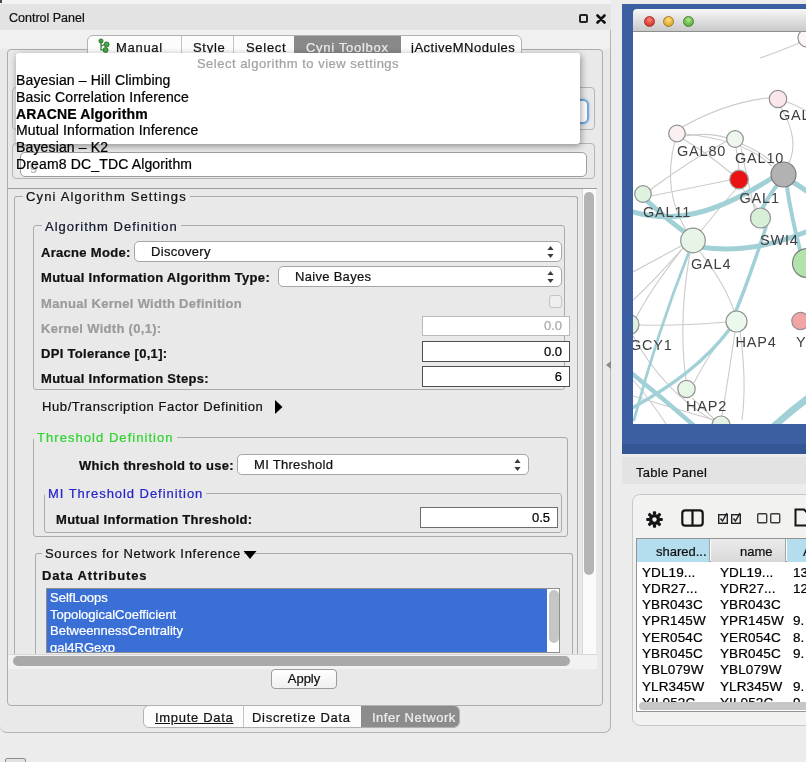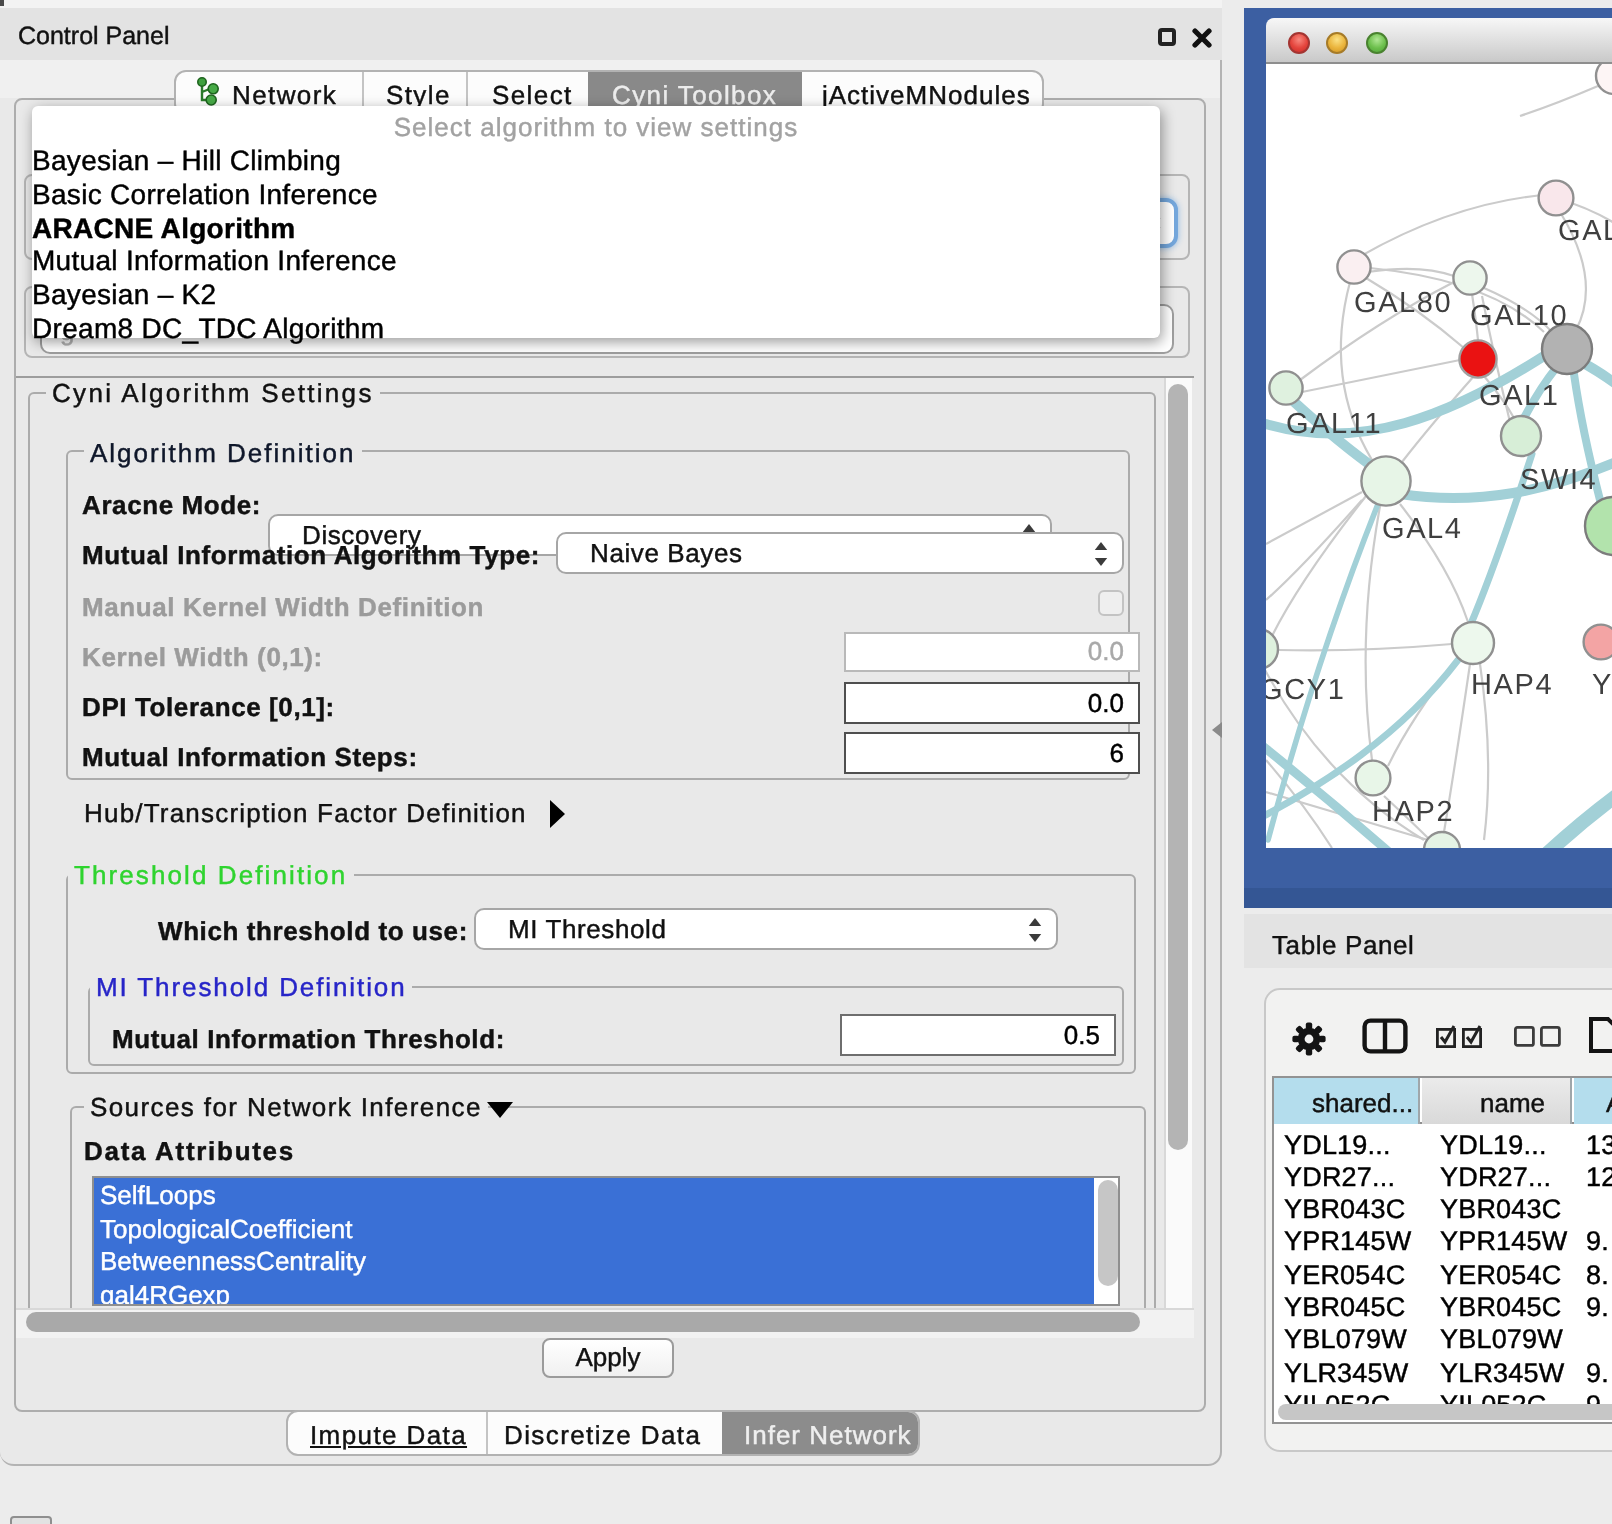--- a/index.html
+++ b/index.html
@@ -37,21 +37,21 @@
   <div class="abs" style="left:93px; top:0; width:1px; height:23px; background:#c4c4c4;"></div>
   <div class="abs" style="left:145px; top:0; width:1px; height:23px; background:#c4c4c4;"></div>
   <div class="abs" style="left:206px; top:0; width:107px; height:23px; background:#898989;"></div>
 </div>
 <svg class="abs" style="left:98px; top:38px;" width="13" height="16" viewBox="0 0 13 16">
   <path d="M3 3 L3 12 L7 12 M3 8 L8 6" stroke="#2b7a2b" stroke-width="1.2" fill="none"></path>
   <circle cx="3" cy="3" r="2.1" fill="#3fa03f" stroke="#1e641e" stroke-width="0.8"></circle>
   <circle cx="8.6" cy="6.4" r="2.5" fill="#46aa46" stroke="#1e641e" stroke-width="0.8"></circle>
   <circle cx="7.6" cy="12" r="2.5" fill="#46aa46" stroke="#1e641e" stroke-width="0.8"></circle>
 </svg>
-<div class="abs lbl" style="left:116px; top:40px; letter-spacing:0.7px;">Network</div>
+<div class="abs lbl" style="left:116px; top:40px; letter-spacing:0.7px;">Manual</div>
 <div class="abs lbl" style="left:193px; top:40px; letter-spacing:0.7px;">Style</div>
 <div class="abs lbl" style="left:246px; top:40px; letter-spacing:0.7px;">Select</div>
 <div class="abs" style="left:306px; top:40px; font-size:13px; color:#ededed; white-space:nowrap; letter-spacing:0.7px;">Cyni Toolbox</div>
 <div class="abs lbl" style="left:411px; top:40px; letter-spacing:0.5px;">jActiveMNodules</div>
 
 <div class="abs" style="left:12px; top:87px; width:583px; height:43px; border:1px solid #b5b5b5; border-radius:4px;"></div>
 <div class="abs" style="left:12px; top:143px; width:583px; height:36px; border:1px solid #b5b5b5; border-radius:4px;"></div>
 
 <div class="abs" style="left:566px; top:99px; width:23px; height:25px; background:#fff; border:2px solid #74a7dc; border-radius:6px; box-shadow:0 0 3px #8cb8e4;"></div>
 <svg class="abs" style="left:573px; top:105px;" width="8" height="13" viewBox="0 0 8 13">
@@ -64,21 +64,21 @@
 
 <div class="abs" style="left:8px; top:188px; width:589px; height:1px; background:#9d9d9d;"></div>
 
 <div class="abs fieldset" style="left:14px; top:196px; width:564px; height:473px; border-bottom:none; border-radius:3px 3px 0 0;"></div>
 <div class="abs flabel" style="left:23px; top:189px; color:#111; letter-spacing:1.15px;">Cyni Algorithm Settings</div>
 
 <div class="abs fieldset" style="left:33px; top:225px; width:532px; height:165px;"></div>
 <div class="abs flabel" style="left:42px; top:219px; color:#0f172a; letter-spacing:1.0px;">Algorithm Definition</div>
 
 <div class="abs lbl b" style="left:41px; top:245px;">Aracne Mode:</div>
-<div class="abs combo" style="left:134px; top:241px; width:392px; height:21px;margin-top:16px;">
+<div class="abs combo" style="left:134px; top:241px; width:428px; height:21px;">
     <span class="ctext">Discovery</span>
     <svg class="spin" viewBox="0 0 7 12" width="7" height="12">
       <path d="M3.5 0 L6.6 4 L0.4 4 Z" fill="#3b3b3b"></path>
       <path d="M3.5 12 L6.6 8 L0.4 8 Z" fill="#3b3b3b"></path>
     </svg>
   </div>
 <div class="abs lbl b" style="left:41px; top:270px;">Mutual Information Algorithm Type:</div>
 <div class="abs combo" style="left:278px; top:266px; width:284px; height:21px;">
     <span class="ctext">Naive Bayes</span>
     <svg class="spin" viewBox="0 0 7 12" width="7" height="12">
@@ -314,16 +314,16 @@
 8.
 9.
 &nbsp;
 9.
 9.</div>
     </div>
     <div class="abs" style="left:2px; top:162.5px; width:190px; height:8.5px; background:#c6c6c6; border-radius:4.5px;"></div>
   </div>
 </div>
 
-<div class="abs" style="left:16px; top:53px; width:564px; height:116px; background:#fff; border-radius:3px; box-shadow:1px 2px 7px rgba(0,0,0,0.4); z-index:50;text-decoration:underline;">
+<div class="abs" style="left:16px; top:53px; width:564px; height:91px; background:#fff; border-radius:3px; box-shadow:1px 2px 7px rgba(0,0,0,0.4); z-index:50;text-decoration:underline;">
   <div class="abs" style="left:0; top:3px; width:564px; height:14px; font-size:13px; color:#a2a2a2; text-align:center; letter-spacing:0.5px;">Select algorithm to view settings</div>
   <div class="abs" style="left:0px; top:19.3px; font-size:14px; color:#000; line-height:16.65px; white-space:nowrap; letter-spacing:0.15px;">Bayesian – Hill Climbing<br>Basic Correlation Inference<br><span class="b">ARACNE Algorithm</span><br>Mutual Information Inference<br>Bayesian – K2<br>Dream8 DC_TDC Algorithm</div>
 </div>
 
 </body></html>

